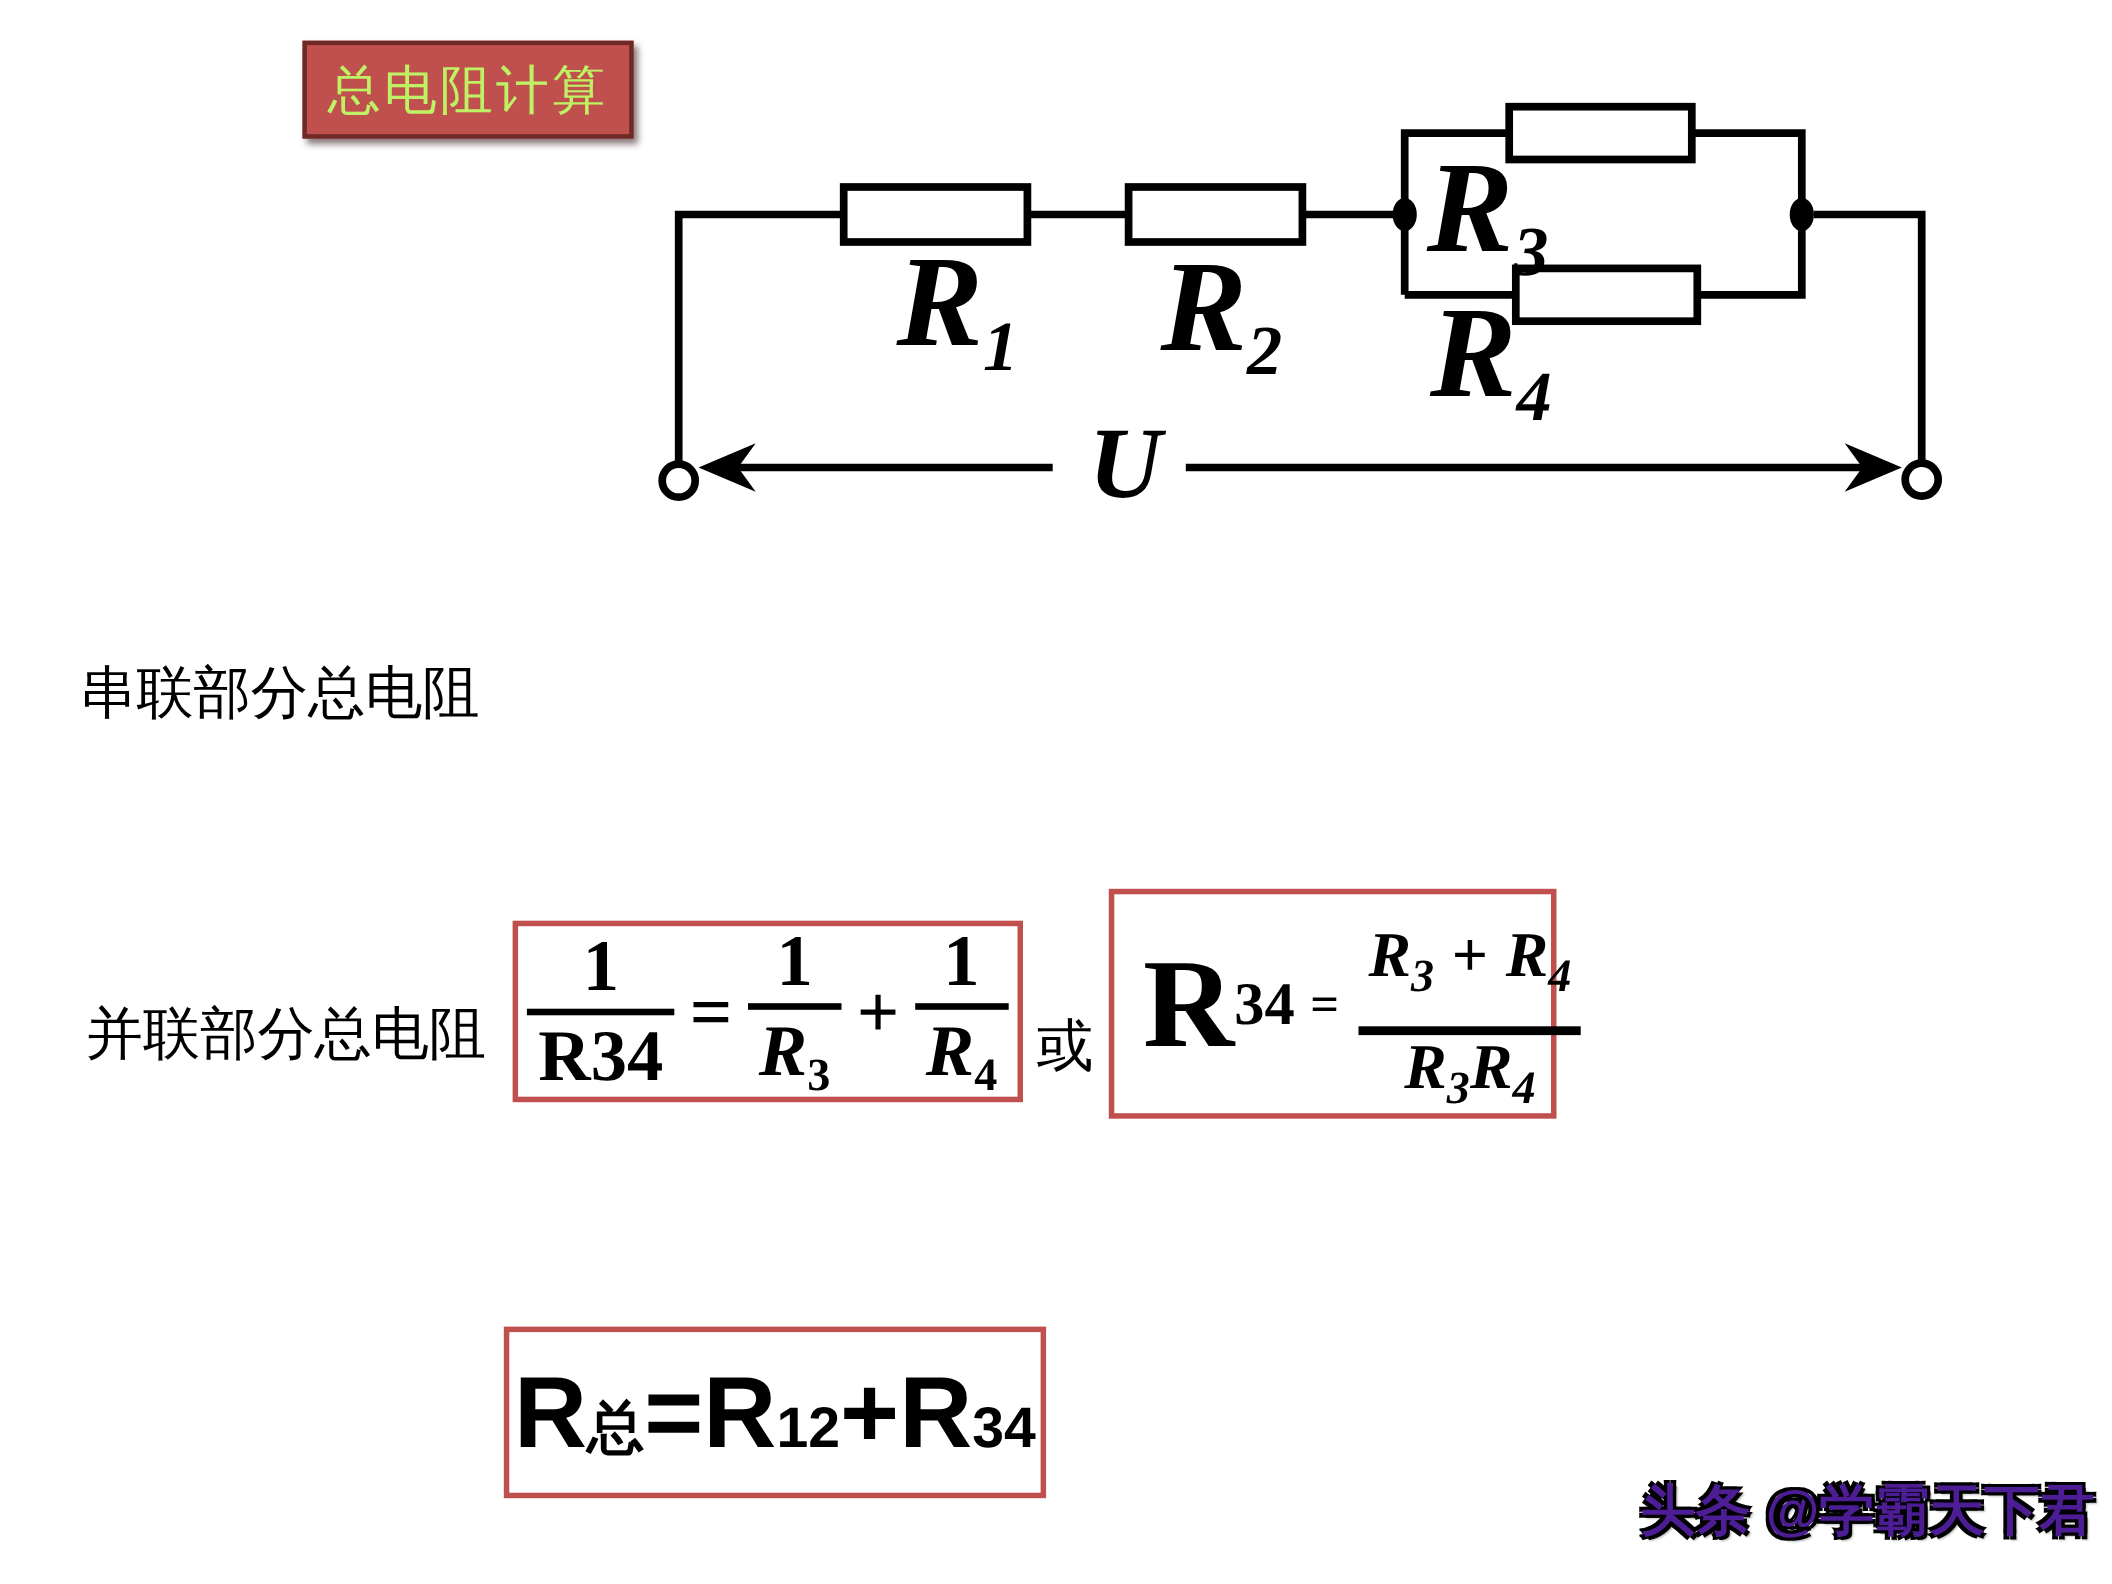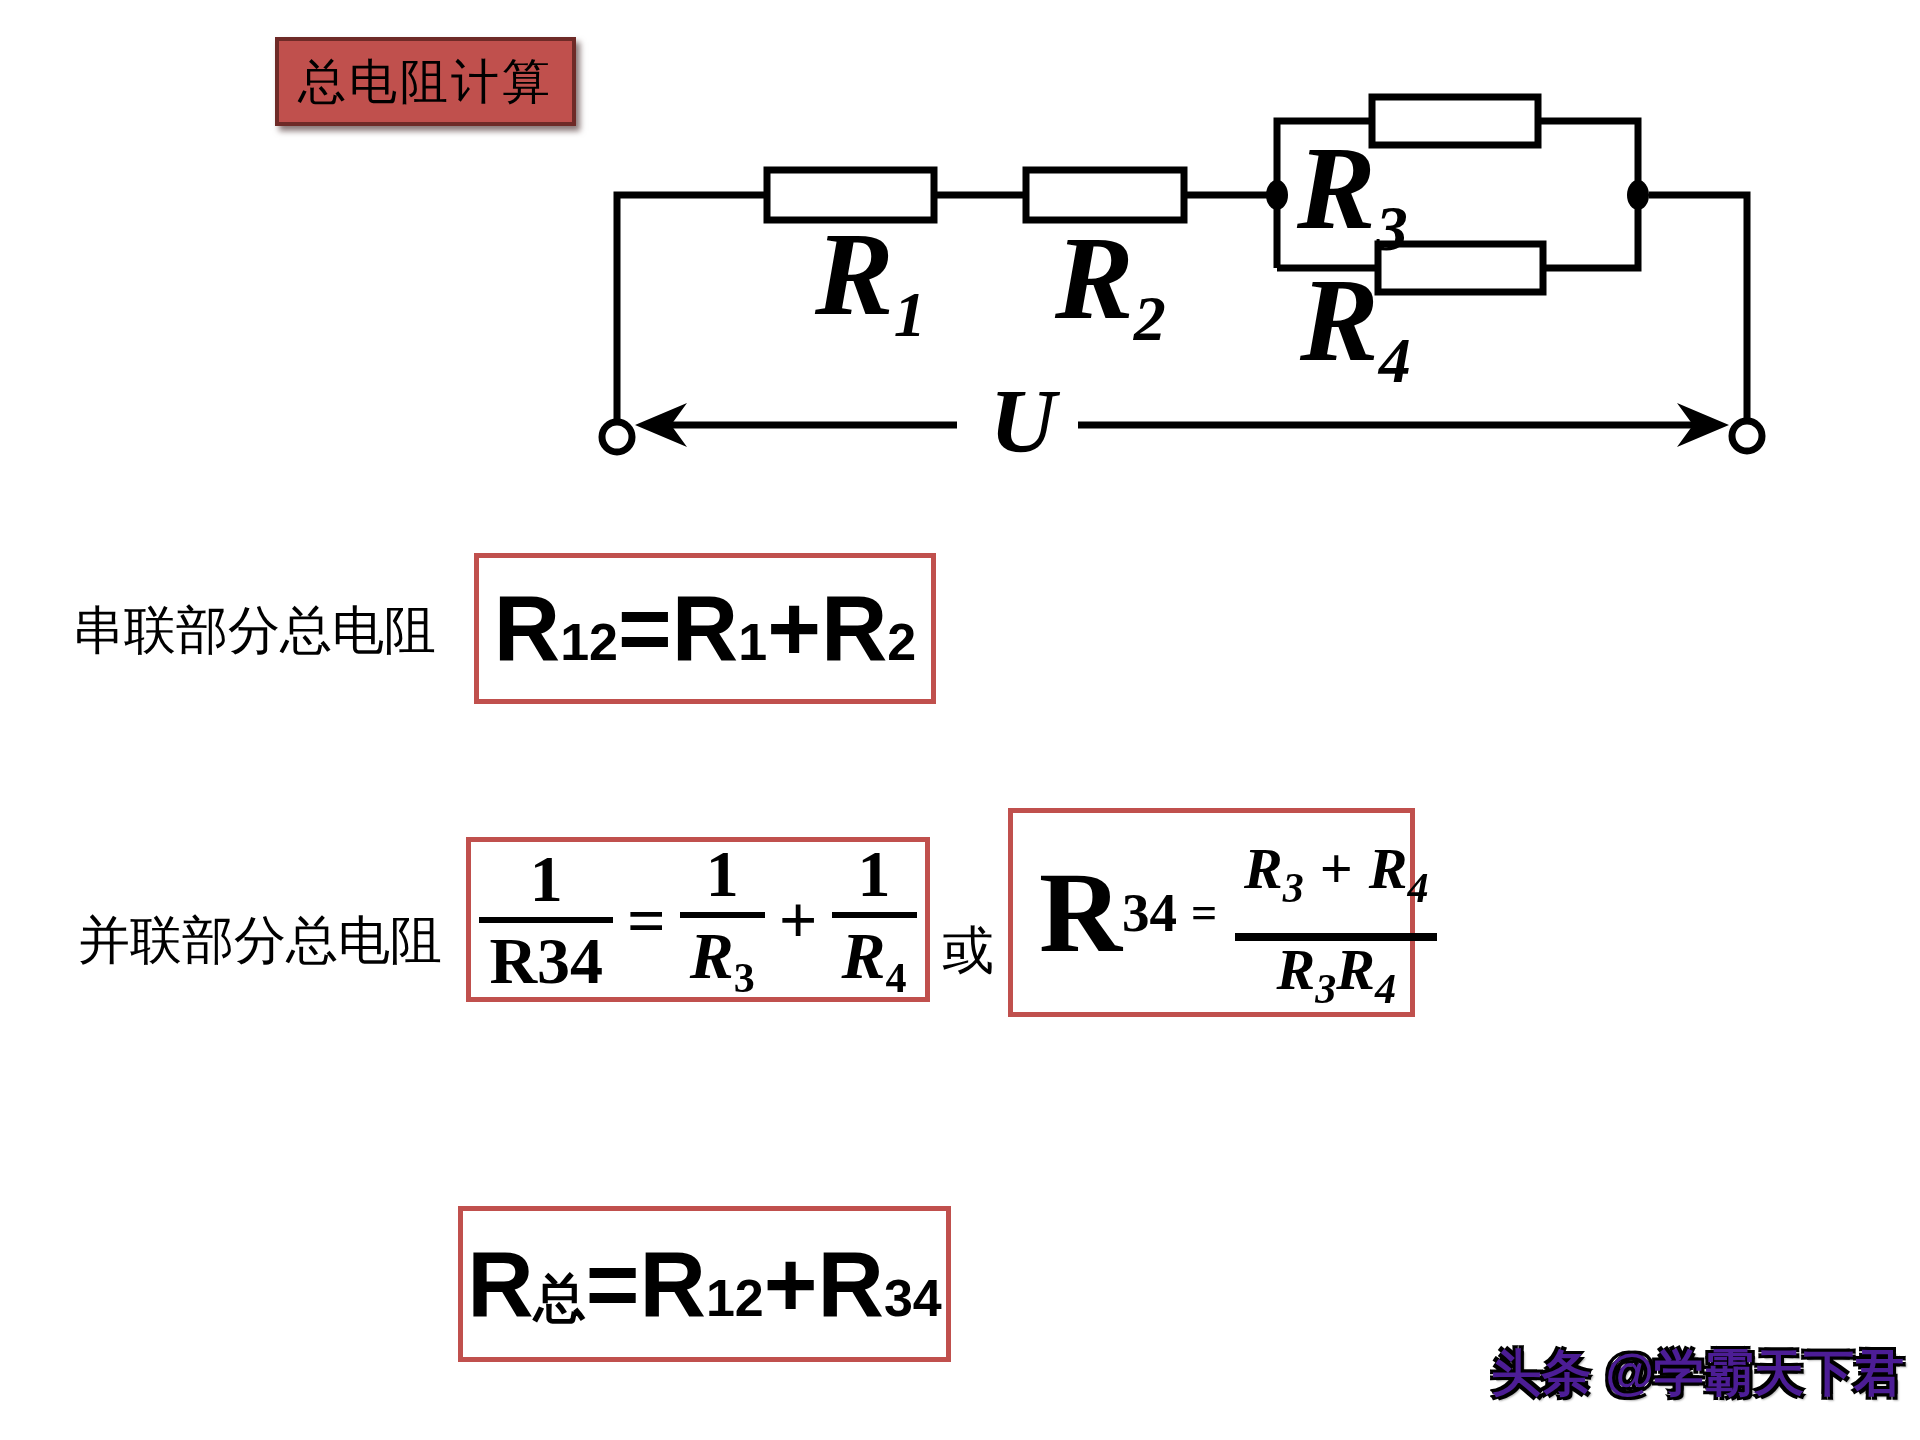--- a/index.html
+++ b/index.html
@@ -3,21 +3,21 @@
 <meta charset="utf-8">
 <style>
   html,body{margin:0;padding:0;background:#ffffff;}
   .canvas{position:relative;width:1920px;height:1440px;background:#ffffff;overflow:hidden;
           font-family:"Liberation Serif",serif;color:#000;}
 
   
   .title-box{position:absolute;left:275px;top:37px;width:301px;height:89px;box-sizing:border-box;
              background:#c0504d;border:4px solid #6e2a27;display:flex;align-items:center;justify-content:center;
              box-shadow:4px 5px 6px rgba(40,10,10,.55);}
-  .title-box span{font:400 48px "Liberation Serif",serif;color:#000000;letter-spacing:3px;}
+  .title-box span{font:400 48px "Liberation Serif",serif;color:#bef264;letter-spacing:3px;}
 
   
   .circuit{position:absolute;left:0;top:0;}
   .wire{stroke:#000;stroke-width:7;fill:none;}
   .rbody{fill:#ffffff;stroke:#000;stroke-width:7;}
   .term{fill:#ffffff;stroke:#000;stroke-width:7;}
   .dot{fill:#000;}
   .ah{fill:#000;}
   .rlabel{font:italic 700 118px "Liberation Serif",serif;fill:#000;}
   .rsub{font-size:64px;}
@@ -100,23 +100,20 @@
     <polygon class="ah" points="1729,425 1677,403 1693,425 1677,447"></polygon>
 
     <text class="rlabel" x="815" y="314"><tspan>R</tspan><tspan class="rsub" dy="22">1</tspan></text>
     <text class="rlabel" x="1055" y="318"><tspan>R</tspan><tspan class="rsub" dy="22">2</tspan></text>
     <text class="rlabel" x="1297" y="228"><tspan>R</tspan><tspan class="rsub" dy="22">3</tspan></text>
     <text class="rlabel" x="1300" y="360"><tspan>R</tspan><tspan class="rsub" dy="22">4</tspan></text>
     <text class="ulabel" x="1023" y="452">U</text>
   </svg>
 
   <div class="rowlabel" style="left:72px;top:600px;">串联部分总电阻</div>
-  <div class="fbox" style="left:474px;top:553px;width:462px;height:151px;">
-    <div class="ftext"><span class="f-big">R</span><span class="f-sub">12</span><span class="f-big">=</span><span class="f-big">R</span><span class="f-sub">1</span><span class="f-big">+</span><span class="f-big">R</span><span class="f-sub">2</span></div>
-  </div>
 
   <div class="rowlabel" style="left:78px;top:910px;">并联部分总电阻</div>
 
   <div class="fbox" style="left:466px;top:837px;width:464px;height:165px;">
     <div class="eqrow">
       <div class="frac">
         <span class="num">1</span>
         <span class="bar"></span>
         <span class="den">R34</span>
       </div>

